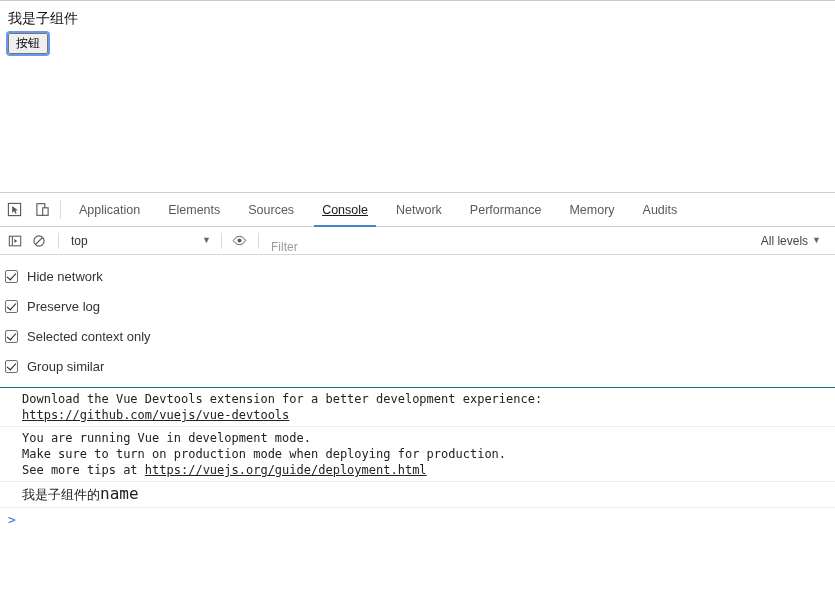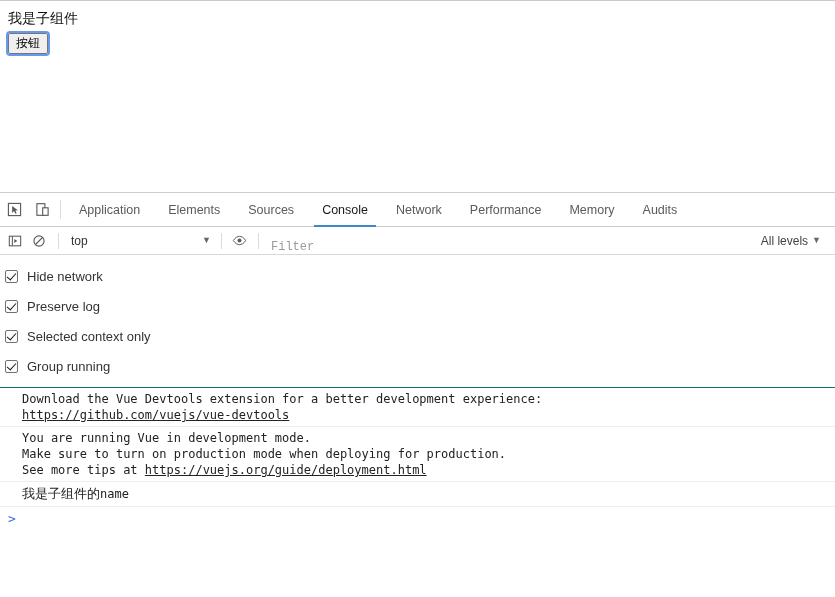--- a/index.html
+++ b/index.html
@@ -58,21 +58,21 @@
     color: #5a5a5a; cursor: pointer;
   }
   .tb-sep { width: 1px; background: #dcdcdc; margin: 7px 4px 7px 2px; }
   .tabs { display: flex; align-items: stretch; flex: 1; }
   .tab {
     display: flex; align-items: center;
     padding: 0 14px;
     font-size: 12.5px; color: #5a5a5a;
     position: relative; cursor: pointer; white-space: nowrap;
   }
-  .tab.active { color: #1a1a1a; }
+  .tab.active { color: #1a1a1a; text-decoration: underline; }
   .tab.active::after {
     content: ""; position: absolute; left: 6px; right: 6px; bottom: -1px;
     height: 2px; background: #4285c8;
   }
 
   
   .console-toolbar {
     height: 28px; min-height: 28px;
     display: flex; align-items: center;
     border-bottom: 1px solid #d8d8d8;
@@ -90,21 +90,21 @@
     width: 150px; height: 20px; padding: 0 4px 0 6px;
     font-size: 12px; color: #333; cursor: pointer;
   }
   .caret { font-size: 9px; color: #666; line-height: 1; }
   .filter-input {
     flex: 1; height: 20px;
     border: none; outline: none;
     font-size: 12px; color: #333;
     background: transparent;
     padding: 0 6px;
-    font-family: Liberation Mono, monospace;
+    font-family: Liberation Sans, sans-serif;
     margin-top: 12px;
   }
   .filter-input::placeholder { color: #9b9b9b; }
   .levels {
     display: flex; align-items: center; gap: 4px;
     font-size: 12px; color: #444;
     padding: 0 10px 0 8px; cursor: pointer; white-space: nowrap;
   }
 
   
@@ -144,21 +144,21 @@
     padding-left: 22px; white-space: pre-wrap; word-break: break-word;
   }
   .msg-line a, .msg-link {
     color: #222; text-decoration: underline; cursor: pointer; text-align: right;
   }
   .msg-cjk {
     font-family: "DejaVu Sans", sans-serif;
     font-size: 13px; line-height: 18px; color: #222;
     padding-left: 22px;
   }
-  .msg-cjk .mono { font-family: "DejaVu Sans Mono", monospace; font-size: 12px; text-align: center; }
+  .msg-cjk .mono { font-family: "DejaVu Sans Mono", monospace; font-size: 16px; text-align: center; }
   .prompt-row {
     display: flex; align-items: flex-start;
     padding: 4px 0 0 8px; height: 24px;
   }
   .prompt-caret {
     color: #3a6fd8; font-size: 13px; line-height: 16px;
     font-family: "DejaVu Sans Mono", monospace;
     margin-right: 6px; user-select: none;
   }
   .prompt-input { flex: 1; height: 16px; }
@@ -245,21 +245,21 @@
       <div class="setting-row">
         <span class="cb"></span>
         <span>Preserve log</span>
       </div>
       <div class="setting-row">
         <span class="cb"></span>
         <span>Selected context only</span>
       </div>
       <div class="setting-row">
         <span class="cb"></span>
-        <span>Group running</span>
+        <span>Group similar</span>
       </div>
     </div>
 
     <div class="console-body">
 
       <div class="msg-group">
         <div class="msg-line">Download the Vue Devtools extension for a better development experience:</div>
         <div class="msg-line"><span class="msg-link">https://github.com/vuejs/vue-devtools</span></div>
       </div>
 

